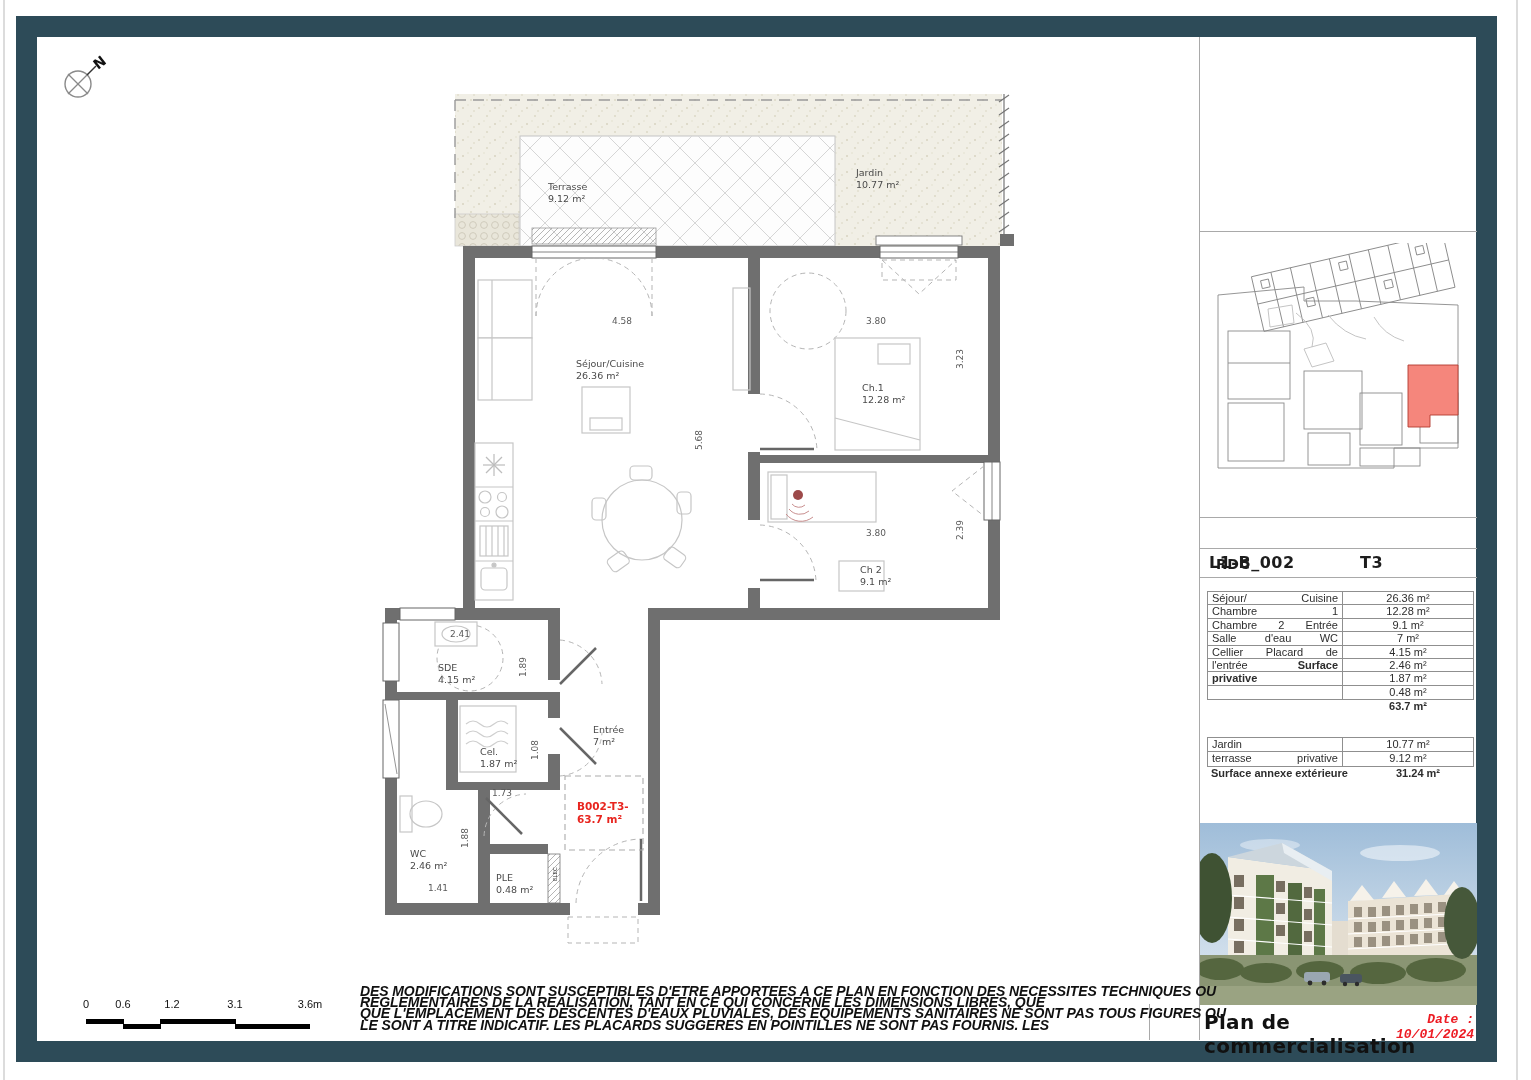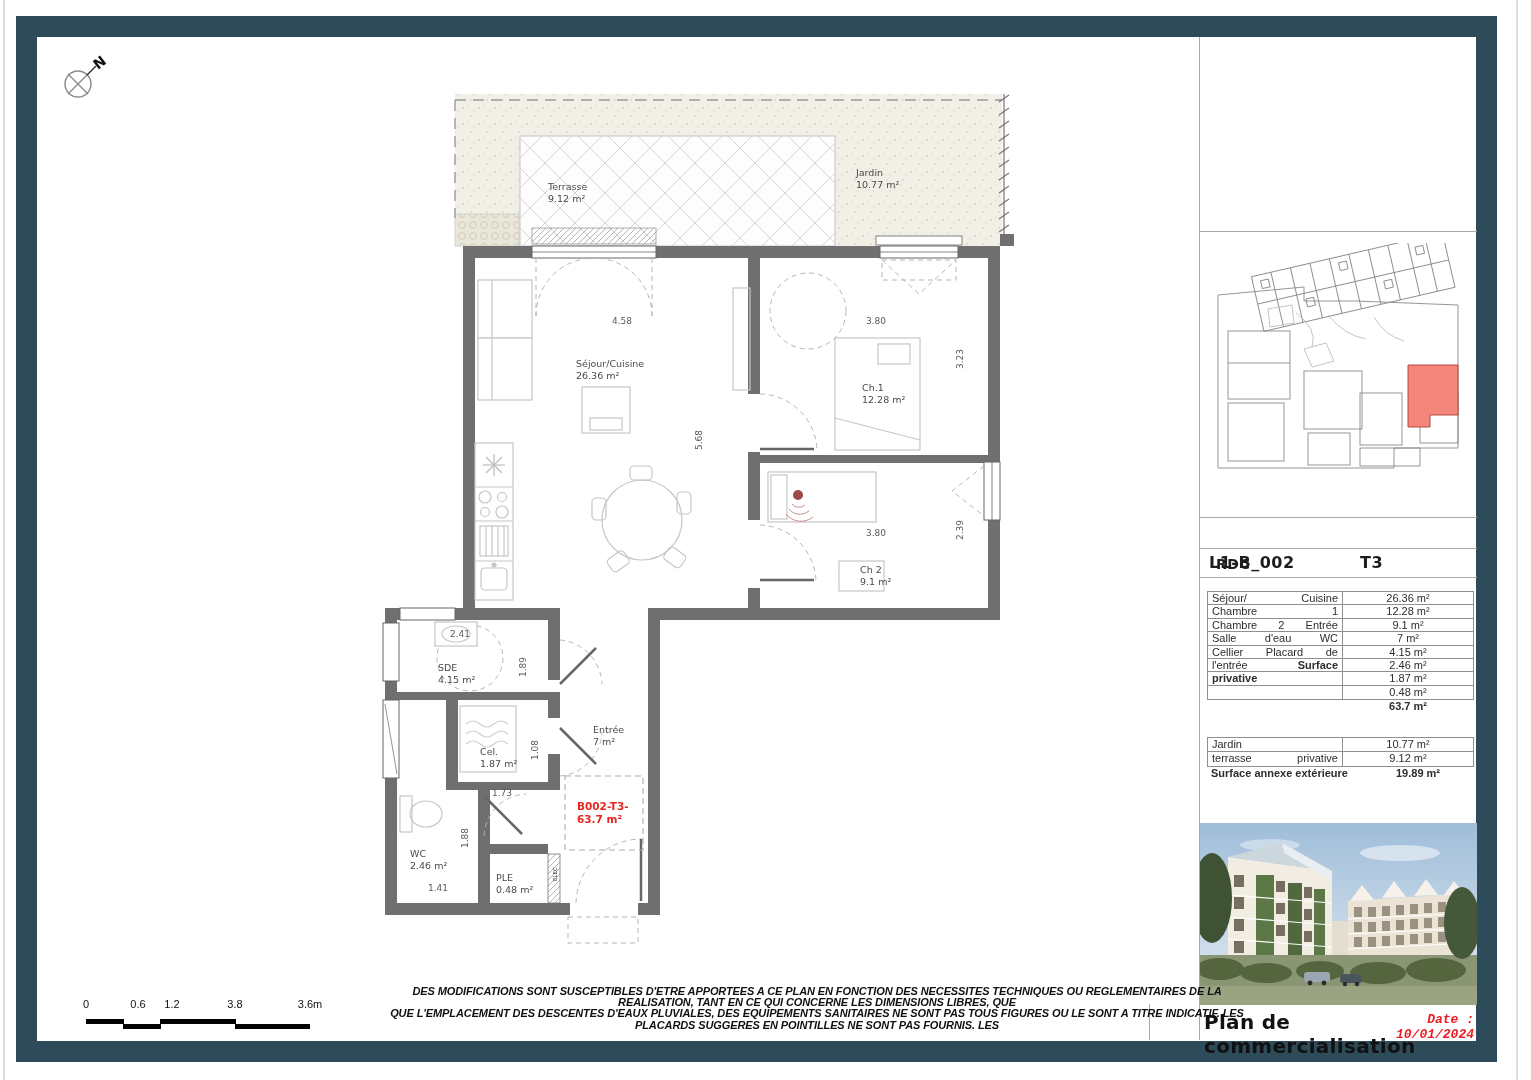--- a/index.html
+++ b/index.html
@@ -23,23 +23,23 @@
   .srow:last-child{border-bottom:none;}
   .scell{line-height:13px;}
   .lab{width:135px;border-right:1px solid #8f8f8f;padding:0 4px;text-align:justify;text-align-last:justify;}
   .val{flex:1;text-align:center;}
   .total-row{display:flex;height:14px;font-weight:bold;}
   .total-row .tlab{width:135px;padding:0 4px;white-space:nowrap;}
   .total-row .tval{flex:1;text-align:center;}
   .annex .srow{height:14px;}
   .annex .scell{line-height:13.5px;}
   
-  #disclaimer{left:376px;top:986px;width:882px;font-family:"Liberation Sans",sans-serif;
-    font-size:11px;font-weight:bold;font-style:italic;line-height:11.2px;color:#101010;
-    letter-spacing:-0.1px;z-index:6;text-align:center;}
+  #disclaimer{left:360px;top:986px;width:882px;font-family:"Liberation Sans",sans-serif;
+    font-size:14px;font-weight:bold;font-style:italic;line-height:11.2px;color:#101010;
+    letter-spacing:-0.1px;z-index:6;}
   #doc-title{left:1204px;top:1010px;width:190px;font-size:20px;font-weight:bold;color:#111;
     letter-spacing:.3px;z-index:7;}
   #doc-date{left:1378px;top:1012px;width:96px;text-align:right;font-size:13px;font-weight:bold;
     font-style:italic;z-index:7;}
   
   #scalebar{left:86px;top:998px;width:224px;height:36px;}
   .tick{position:absolute;top:0;transform:translateX(-50%);font-size:11px;color:#111;
         font-family:"Liberation Sans",sans-serif;}
   .seg{position:absolute;height:5px;background:#000;}
   
@@ -379,21 +379,21 @@
           <div class="scell lab">Jardin</div>
           <div class="scell val">10.77 m²</div>
         </div>
         <div class="srow">
           <div class="scell lab">terrasse privative</div>
           <div class="scell val">9.12 m²</div>
         </div>
       </div>
     <div class="total-row">
       <div class="tlab">Surface annexe extérieure</div>
-      <div class="tval" style="text-align:right;padding-right:34px;">19.89 m²</div>
+      <div class="tval" style="text-align:right;padding-right:34px;">31.24 m²</div>
     </div>
   </div>
 
   <svg class="abs" id="photo" viewBox="0 0 277 182">
     <defs>
       <linearGradient id="sky" x1="0" y1="0" x2="0" y2="1">
         <stop offset="0" stop-color="#9fbdd9"></stop>
           <stop offset="1" stop-color="#e3ebf2"></stop>
       </linearGradient>
     </defs>
@@ -486,23 +486,23 @@
       <div>QUE L'EMPLACEMENT DES DESCENTES D'EAUX PLUVIALES, DES EQUIPEMENTS SANITAIRES NE SONT PAS TOUS FIGURES OU LE SONT A TITRE INDICATIF. LES PLACARDS SUGGERES EN POINTILLES NE SONT PAS FOURNIS. LES</div>
     </div>
 
   <div class="abs vline" style="left:1149px;top:1004px;height:36px;"></div>
   <div class="abs" id="doc-title">Plan de commercialisation</div>
   <div class="abs" id="doc-date" style="color:#ed1c24;font-family:Liberation Mono, monospace;">Date : 10/01/2024</div>
 
   <div class="abs" id="scalebar">
     <div id="scale-ticks">
         <span class="tick" style="left: 0px;">0</span>
-        <span class="tick" style="left: 37px; margin-left: 15px;">0.6</span>
+        <span class="tick" style="left: 37px;">0.6</span>
         <span class="tick" style="left: 74px; margin-left: 12px;">1.2</span>
-        <span class="tick" style="left: 149px;">3.8</span>
+        <span class="tick" style="left: 149px;">3.1</span>
         <span class="tick" style="left: 224px;">3.6m</span>
       </div>
     <div class="seg" style="left:0;top:21px;width:38px;"></div>
     <div class="seg" style="left:37px;top:26px;width:38px;"></div>
     <div class="seg" style="left:74px;top:21px;width:76px;"></div>
     <div class="seg" style="left:149px;top:26px;width:75px;"></div>
   </div>
 
 </div>
 

